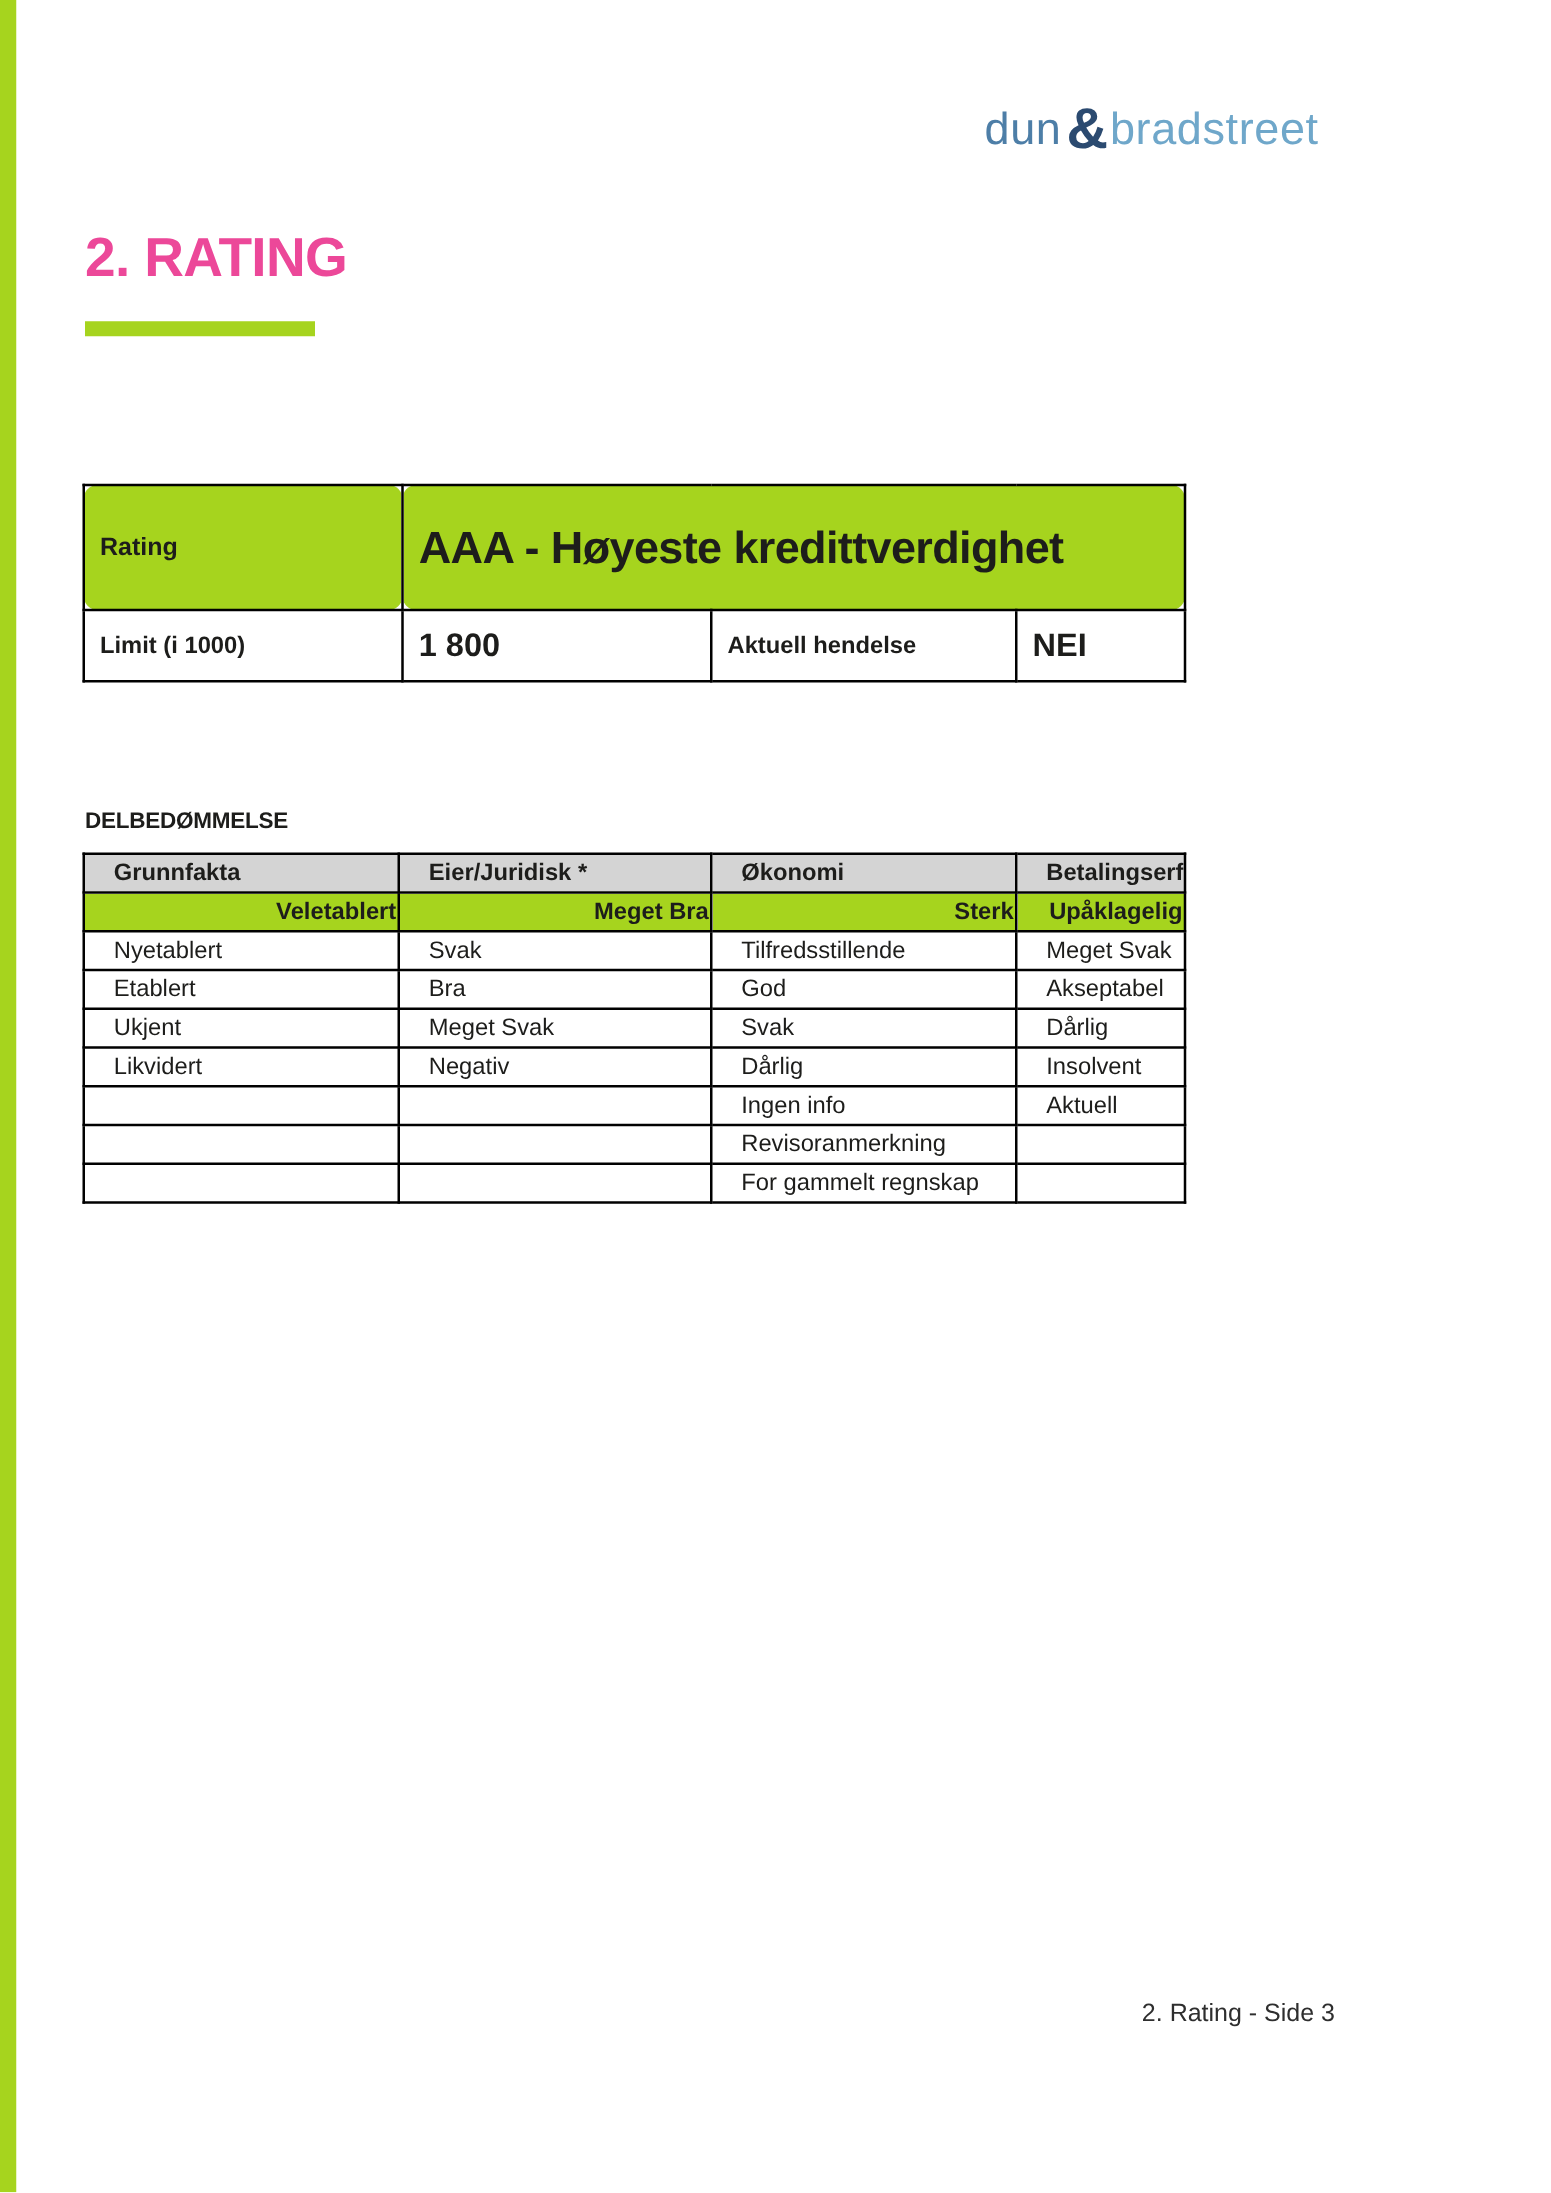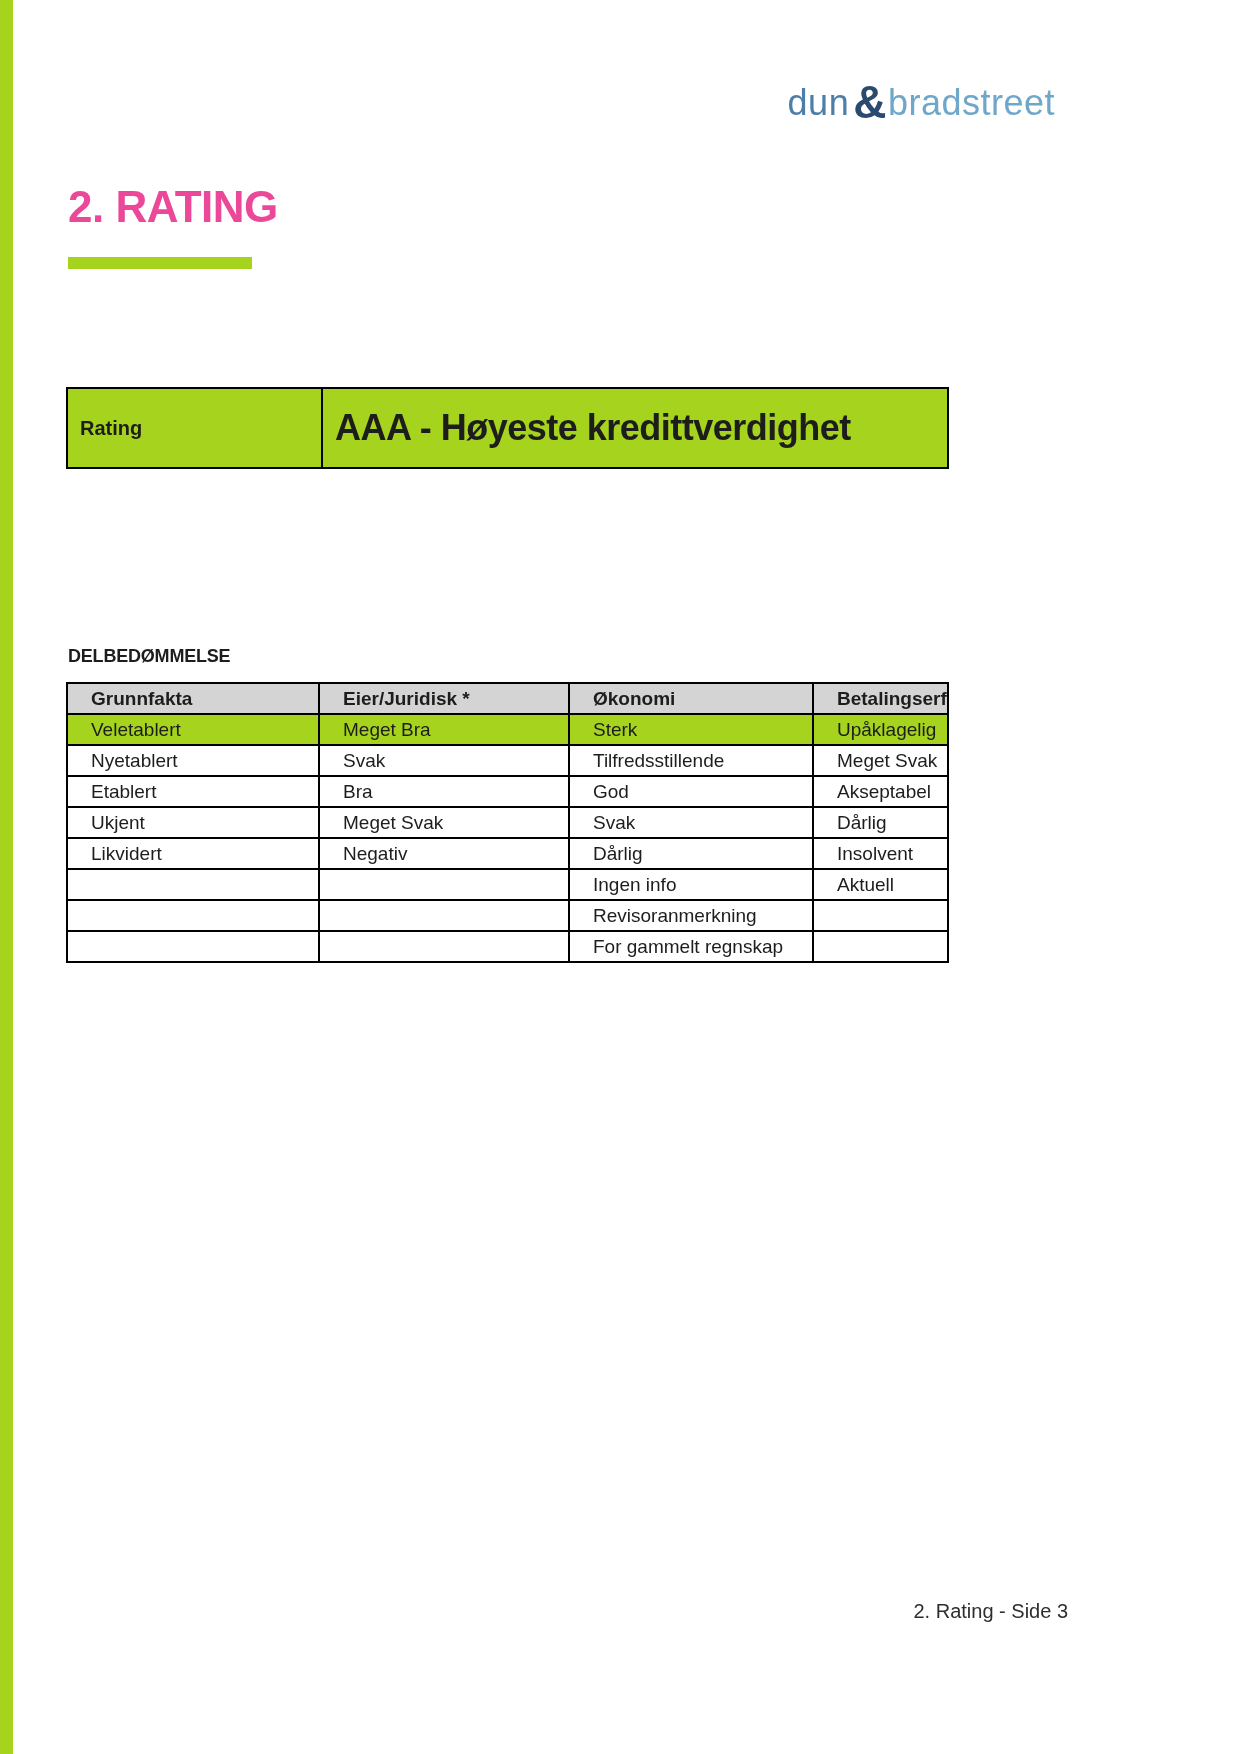--- a/index.html
+++ b/index.html
@@ -51,39 +51,39 @@
     border:2px solid #000000;
     vertical-align:middle;
     box-sizing:border-box;
     overflow:hidden;white-space:nowrap;
   }
   
   .rating-table{
     position:absolute;left:66px;top:387px;width:881px;
   }
   .rating-table td{padding-left:12px;}
-  .rating-table .row-main td{height:80px;background:var(--green);}
+  .rating-table .row-main td{height:100px;background:var(--green);border-radius:11px;}
   .rating-table .rt-label{font-size:20px;font-weight:700;}
   .rating-table .rt-value{font-size:36px;font-weight:700;letter-spacing:-0.5px;}
   .rating-table .row-limit td{height:57px;background:#ffffff;}
   .rating-table .rt-small{font-size:19px;font-weight:700;}
   .rating-table .rt-big{font-size:26px;font-weight:700;}
   
   .sub-title{
     position:absolute;left:68px;top:646px;
     font-size:18px;font-weight:700;letter-spacing:-0.2px;
   }
   .del-table{
     position:absolute;left:66px;top:682px;width:881px;
   }
   .del-table td{
     height:31px;font-size:19px;padding-left:23px;background:#ffffff;
   }
   .del-table tr.head td{background:var(--header-gray);font-weight:700;}
-  .del-table tr.selected td{background:var(--green);font-weight:400;}
+  .del-table tr.selected td{background:var(--green);font-weight:700;text-align:right;}
   
   .footer{
     position:absolute;top:1600px;right:173px;
     font-size:20px;color:#2e2e2e;text-align:right;
   }
 </style>
 </head>
 <body>
 
 <div class="page">
@@ -101,20 +101,26 @@
     <colgroup>
         <col style="width:255px">
         <col style="width:247px">
         <col style="width:244px">
         <col style="width:135px">
       </colgroup>
     <tbody>
         <tr class="row-main">
       <td class="rt-label">Rating</td>
       <td class="rt-value" colspan="3">AAA - Høyeste kredittverdighet</td>
+    </tr>
+    <tr class="row-limit">
+      <td class="rt-small">Limit (i 1000)</td>
+      <td class="rt-big">1 800</td>
+      <td class="rt-small">Aktuell hendelse</td>
+      <td class="rt-big">NEI</td>
     </tr>
   </tbody>
     </table>
 
   <div class="sub-title">DELBEDØMMELSE</div>
 
   <table class="del-table">
     <colgroup>
         <col style="width:252px">
         <col style="width:250px">

